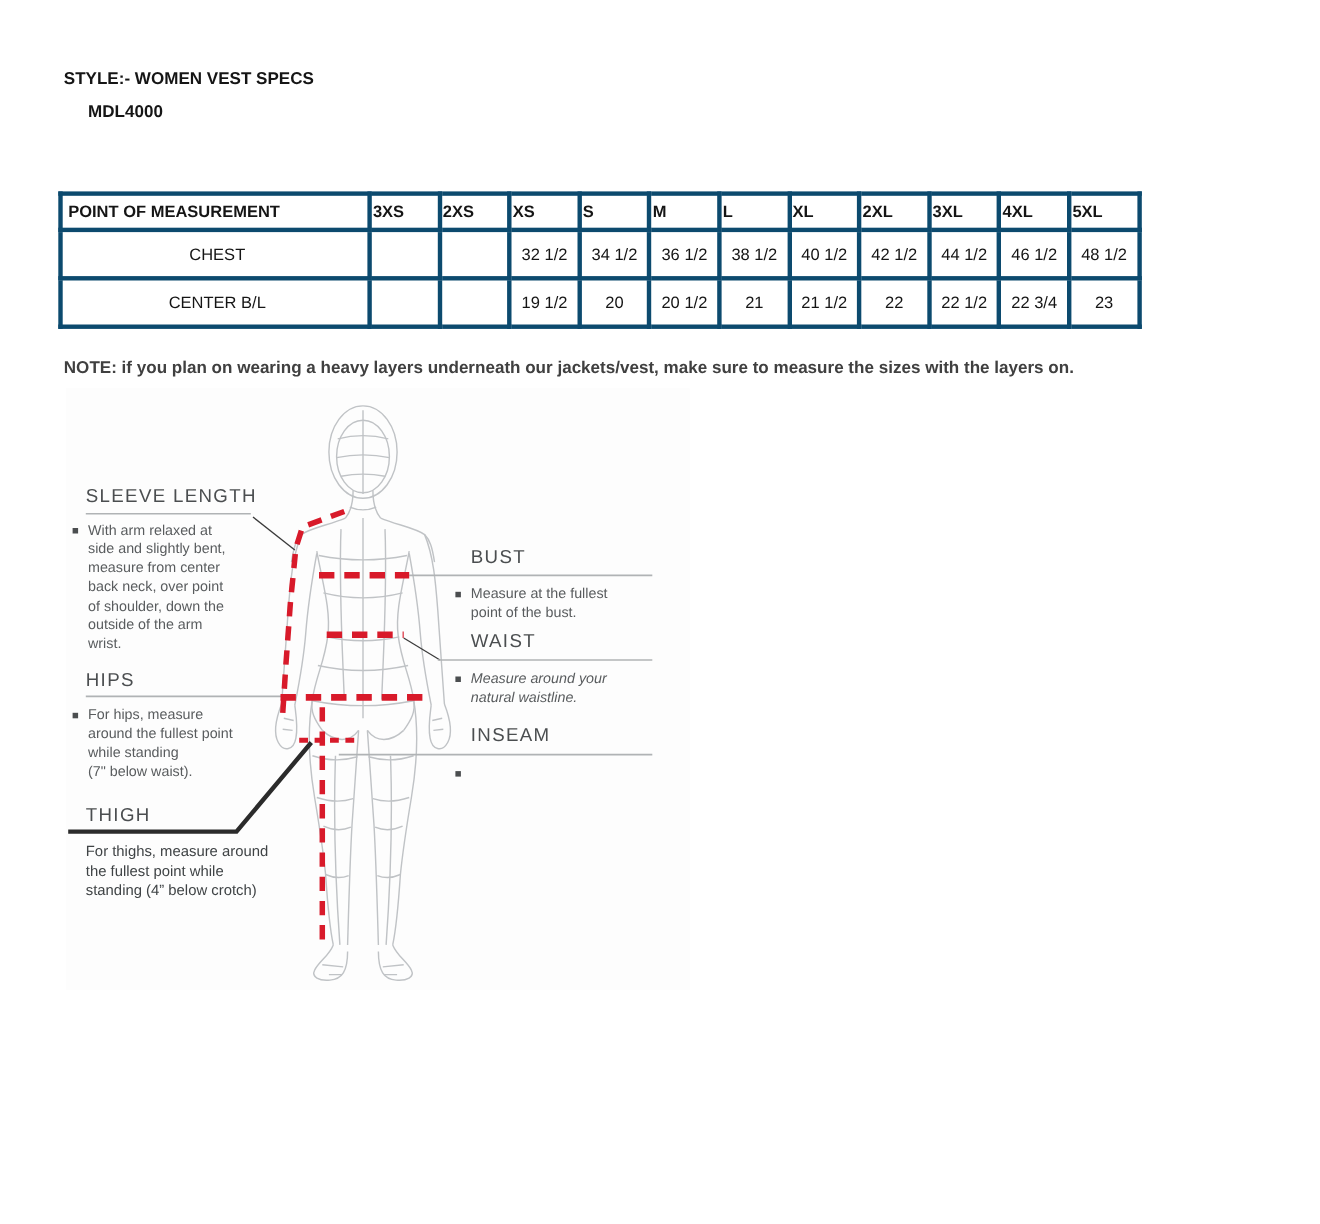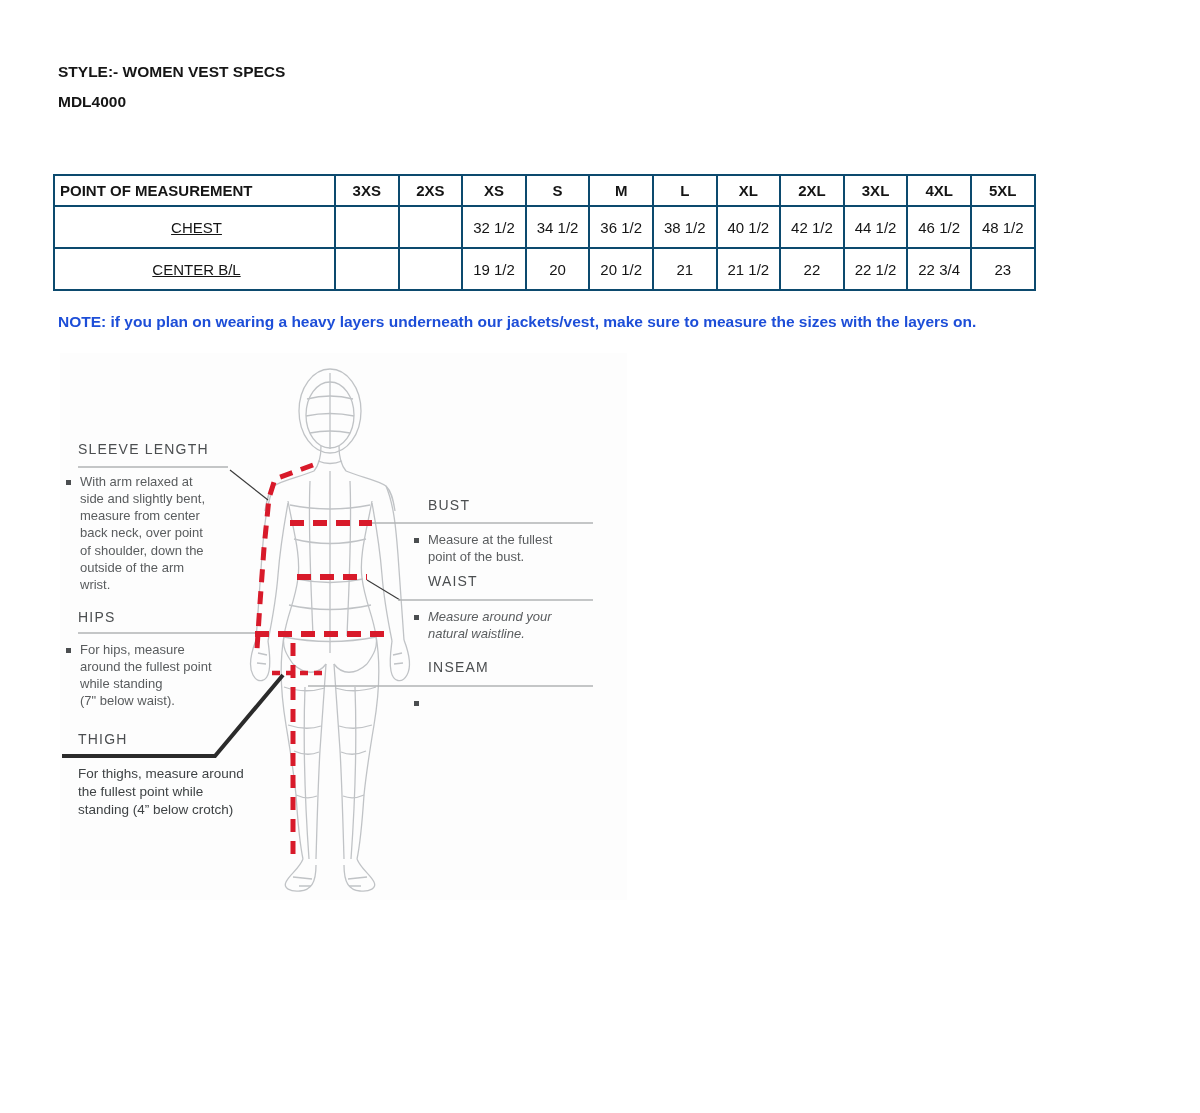--- a/index.html
+++ b/index.html
@@ -1,29 +1,29 @@
 <!DOCTYPE html>
 <html><head>
 <meta charset="utf-8">
 <style>
   html,body{margin:0;padding:0;background:#fff;}
   .page{position:relative;width:1200px;height:1113px;background:#ffffff;overflow:hidden;
         font-family:"Liberation Sans", sans-serif;}
   .title-line{position:absolute;left:58px;font-weight:bold;font-size:15.5px;color:#151515;}
-  .t1{top:63px;} .t2{top:93px;}
+  .t1{top:63px;} .t2{top:93px;margin-left:22px;}
   .spec-table{position:absolute;left:53px;top:174px;width:981px;border-collapse:collapse;table-layout:fixed;}
-  .spec-table th,.spec-table td{border:2px solid #0c4a6e;font-size:15px;color:#151515;overflow:hidden;}
-  .spec-table th{font-weight:bold;height:29px;text-align:center;padding:0 1px;}
+  .spec-table th,.spec-table td{border:4px solid #0c4a6e;font-size:15px;color:#151515;overflow:hidden;}
+  .spec-table th{font-weight:bold;height:29px;text-align:left;padding:0 1px;}
   .spec-table td{height:38px;text-align:center;font-weight:normal;}
-  .cell-left{text-align:left;padding-left:5px !important;font-weight:normal;text-decoration:underline;}
+  .cell-left{text-align:left;padding-left:5px !important;font-weight:normal;}
   .head-left{text-align:left !important;padding-left:5px !important;}
-  .note-line{position:absolute;left:58px;top:313px;font-weight:bold;font-size:15.5px;color:#1d4ed8;}
+  .note-line{position:absolute;left:58px;top:326px;font-weight:bold;font-size:15.5px;color:#404040;}
   .diagram{position:absolute;left:60px;top:353px;width:567px;height:547px;background:#fdfdfd;}
   .dg-svg{position:absolute;left:0;top:0;}
-  .dg-heading{position:absolute;font-size:14px;letter-spacing:1.2px;color:#4b4e50;white-space:nowrap;}
+  .dg-heading{position:absolute;font-size:17px;letter-spacing:1.2px;color:#4b4e50;white-space:nowrap;}
   .dg-text{position:absolute;font-size:13px;line-height:1.32;color:#595c5e;white-space:pre-line;}
   .dg-text.dark{color:#3f4345;font-size:13.5px;}
   .bullet{position:absolute;width:5px;height:5px;background:#4b4e50;}
 </style>
 </head>
 <body>
 
 <div class="page">
 
   <div class="title-line t1">STYLE:- WOMEN VEST SPECS</div>

